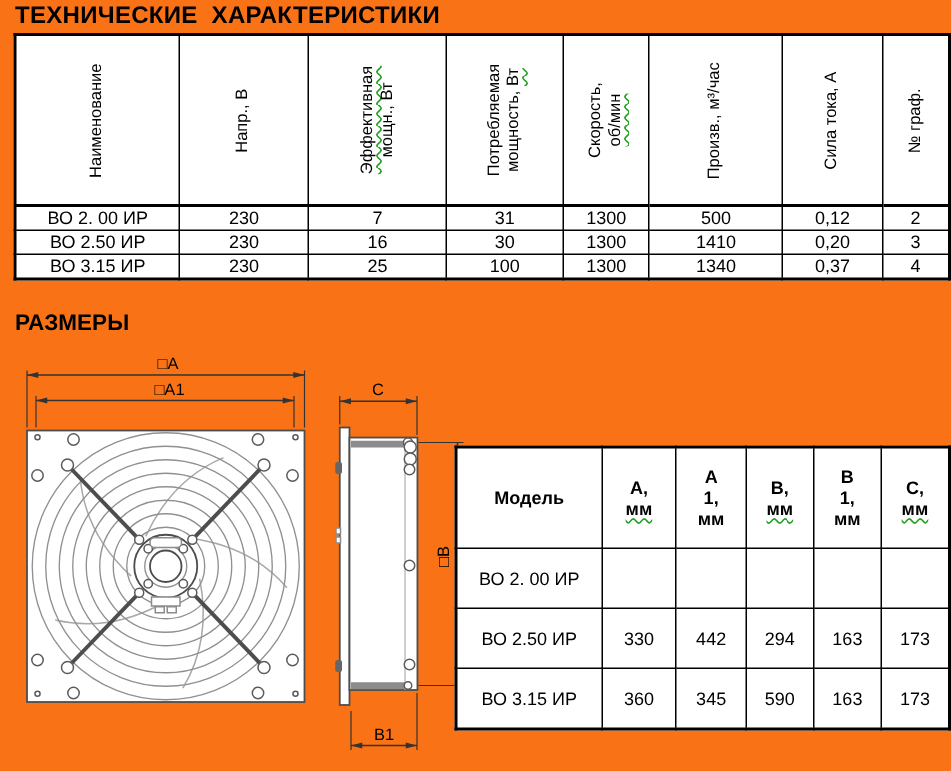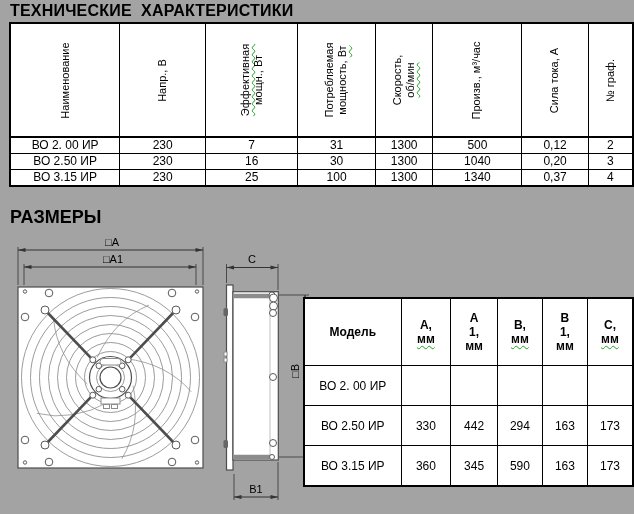--- a/index.html
+++ b/index.html
@@ -1,21 +1,21 @@
 <!DOCTYPE html>
 <html style="--squiggle_green: #1fa01f; --table_border: #000000; --drawing_gray: #5a5a5a;"><head>
 <meta charset="utf-8">
 <style>
   html,body{margin:0;padding:0;background:#fff;}
-  #page{position:relative;width:634px;height:514px;background:#a3a3a3;overflow:hidden;
+  #page{position:relative;width:634px;height:514px;background:#f97316;overflow:hidden;
         font-family:"Liberation Sans","DejaVu Sans",sans-serif;color:#000;}
 
   .doc-title{position:absolute;font-weight:bold;white-space:pre;color:#000;}
   #title-specs{left:10px;top:2px;font-size:16px;letter-spacing:.2px;}
-  #title-dims{left:10px;top:207px;font-size:18px;}
+  #title-dims{left:10px;top:207px;font-size:15px;}
 
   table{border-collapse:collapse;background:#fff;table-layout:fixed;}
 
   
   #specs-table{position:absolute;left:9px;top:22px;border:2px solid #000;}
   #specs-table th,#specs-table td{border:1px solid #000;padding:0;text-align:center;
         vertical-align:middle;overflow:hidden;font-weight:normal;}
   #specs-table thead th{border-bottom:2px solid #000;}
   #specs-table td{height:15px;font-size:12px;line-height:13px;}
   .vwrap{display:flex;align-items:center;justify-content:center;height:112px;}
@@ -118,21 +118,21 @@
         <td>500</td>
         <td>0,12</td>
         <td>2</td>
       </tr>
       <tr>
         <td>ВО 2.50 ИР</td>
         <td>230</td>
         <td>16</td>
         <td>30</td>
         <td>1300</td>
-        <td>1040</td>
+        <td>1410</td>
         <td>0,20</td>
         <td>3</td>
       </tr>
       <tr>
         <td>ВО 3.15 ИР</td>
         <td>230</td>
         <td>25</td>
         <td>100</td>
         <td>1300</td>
         <td>1340</td>

